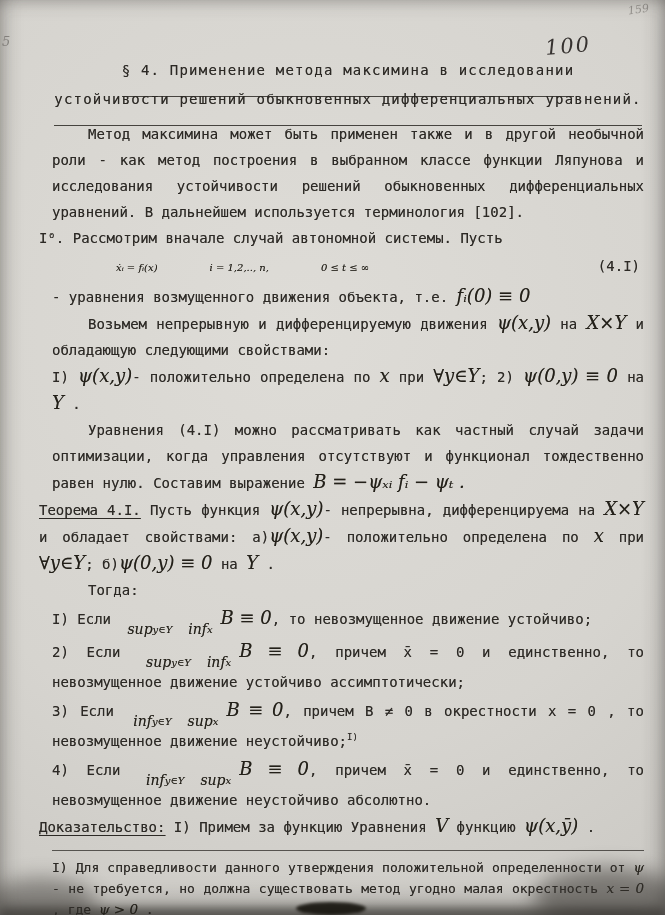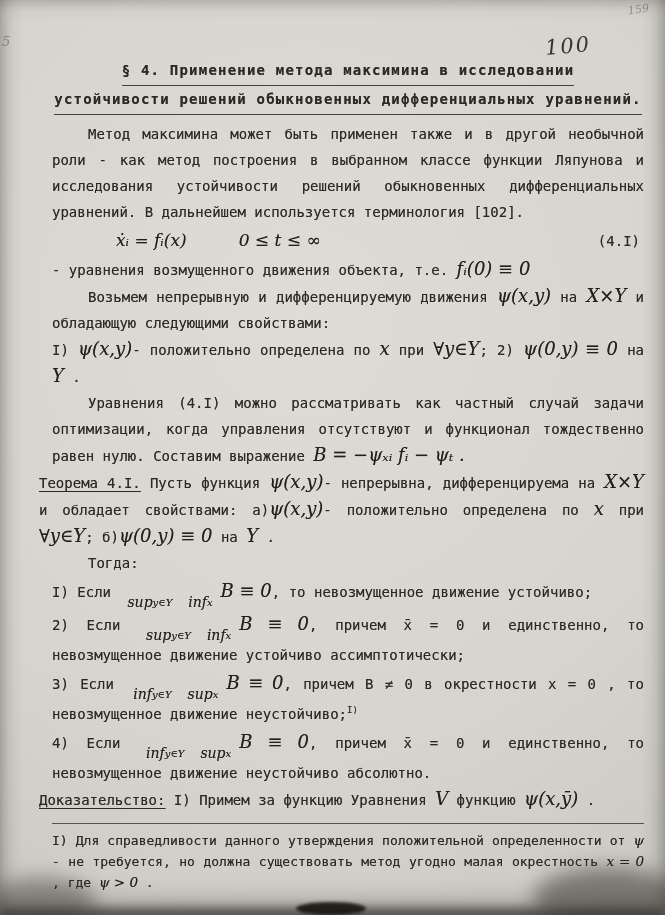--- a/index.html
+++ b/index.html
@@ -20,23 +20,23 @@
     font-size:14px;line-height:26px;text-align:justify;
     text-shadow:0 0 .6px rgba(44,41,37,.55);
   }
   p{margin:0;}
   .indent{text-indent:36px;}
   .outdent{margin-left:-13px;}
   .gap-top{margin-top:0;}
   .m{font-family:"DejaVu Serif","Liberation Serif",serif;font-style:italic;font-size:18px;color:#232019;}
   .und{text-decoration:underline;text-underline-offset:3px;}
   .title{text-align:center;letter-spacing:1.2px;line-height:29px;margin-bottom:7px;}
-  .tl{border-bottom:1.4px solid rgba(44,41,37,.85);padding-bottom:7px;font-weight:bold;}
+  .tl{border-bottom:1.4px solid rgba(44,41,37,.85);padding-bottom:18px;}
   .eqline{display:flex;align-items:baseline;padding-left:64px;column-gap:52px;line-height:30px;}
-  .eqline .m{font-size:17px;}
+  .eqline .m{font-size:10px;}
   .eqnum{margin-left:auto;margin-right:4px;}
   .mop{display:inline-flex;align-items:center;vertical-align:-10px;line-height:1;margin:0 8px;font-family:"DejaVu Serif","Liberation Serif",serif;font-style:italic;color:#232019;}
   .mop .op{font-size:14px;}
   .mop .u{font-size:10px;margin-top:1px;}
   .fnref{font-size:9px;vertical-align:super;line-height:0;}
   .item{margin-top:2px;}
   .footnote{margin-top:10px;border-top:1.5px solid rgba(44,41,37,.75);padding-top:6px;font-size:13px;line-height:20px;}
   .footnote .m{font-size:13.5px;}
   .pagenum{position:absolute;top:34px;right:74px;font-family:"DejaVu Serif","Liberation Serif",serif;font-style:italic;font-size:21px;color:#363230;transform:rotate(-5deg);letter-spacing:2px;}
   .corner-mark{position:absolute;top:3px;right:16px;font-family:"DejaVu Serif","Liberation Serif",serif;font-style:italic;font-size:11px;color:#55514d;opacity:.5;transform:rotate(-8deg);}
@@ -58,23 +58,25 @@
 
   <div class="content">
 
     <div class="title">
       <div><span class="tl">§ 4. Применение метода максимина в исследовании</span></div>
       <div><span class="tl">устойчивости решений обыкновенных дифференциальных уравнений.</span></div>
     </div>
 
     <p class="indent gap-top">Метод максимина может быть применен также и в другой необычной роли - как метод построения в выбранном классе функции Ляпунова и исследования устойчивости решений обыкновенных дифференциальных уравнений. В дальнейшем используется терминология [102].</p>
 
+    <p class="outdent">I⁰. Рассмотрим вначале случай автономной системы. Пусть</p>
 
     <div class="eqline">
         <span class="m">ẋᵢ = fᵢ(x)</span>
+        <span class="m">i = 1,2,.., n,</span>
         <span class="m">0 ≤ t ≤ ∞</span>
         <span class="eqnum">(4.I)</span>
       </div>
 
     <p><span>- уравнения возмущенного движения объекта, т.е. </span><span class="m">fᵢ(0) ≡ 0</span></p>
 
     <p class="indent"><span>Возьмем непрерывную и дифференцируемую движения </span><span class="m">ψ(x,y)</span><span> на </span><span class="m">X×Y</span><span> и обладающую следующими свойствами:</span></p>
 
     <p><span>I) </span><span class="m">ψ(x,y)</span><span>- положительно определена по </span><span class="m">x</span><span> при </span><span class="m">∀y∈Y</span><span>; 2) </span><span class="m">ψ(0,y) ≡ 0</span><span> на </span><span class="m">Y</span><span> .</span></p>
 

